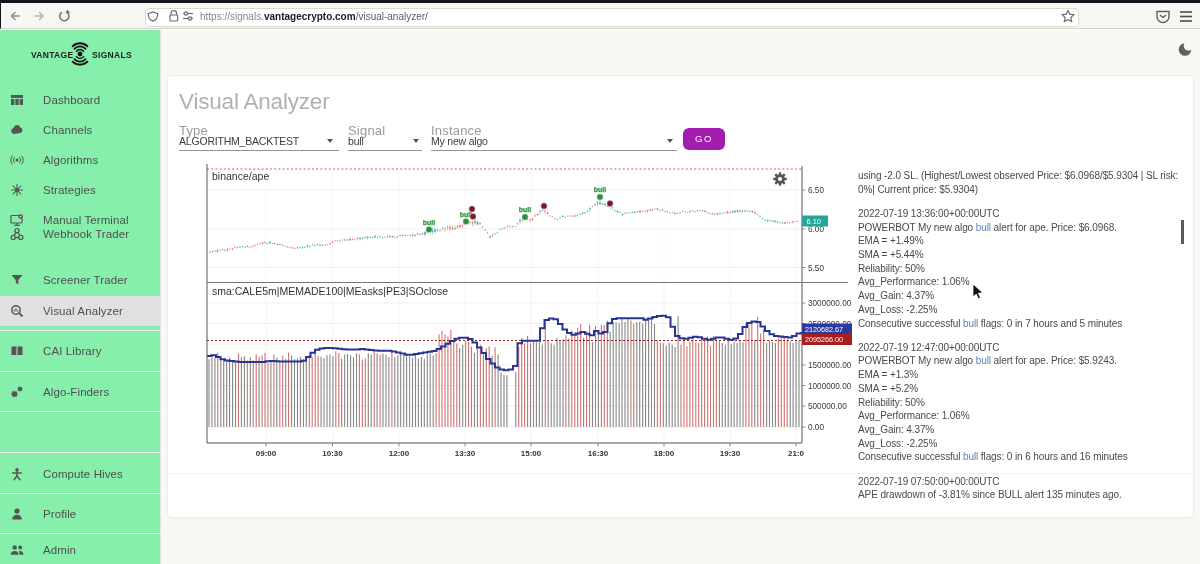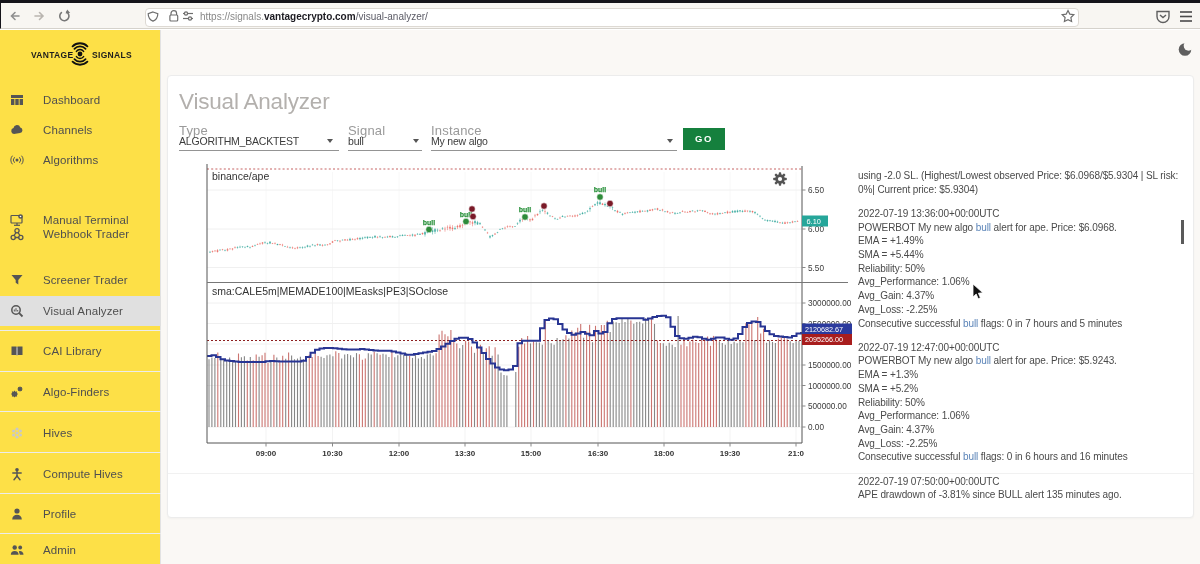--- a/index.html
+++ b/index.html
@@ -10,33 +10,33 @@
 #toolbar{position:absolute;left:0;top:3px;width:1200px;height:26px;background:#f8f6f2;border-bottom:1px solid #d5d2cc;border-left:1px solid #15141a}
 #urlbar{position:absolute;left:145px;top:8px;width:934px;height:19px;background:#fff;border:1px solid #ddd9d3;border-radius:4px}
 #urltext{position:absolute;left:200px;top:11px;font-size:10px;color:#888;white-space:nowrap}
 #urltext b{color:#1c1b22;font-weight:bold}
 #urltext .p{color:#5b5b66}
 #vidtitle{position:absolute;left:22px;top:1px;font-size:11.5px;font-weight:bold;color:#fdfdfd;letter-spacing:0px;white-space:nowrap;
  text-shadow:-1px -1px 0 #6a6a6a,1px -1px 0 #6a6a6a,-1px 1px 0 #6a6a6a,1px 1px 0 #6a6a6a,0 2px 3px rgba(40,40,40,.6);z-index:50}
 .tico{position:absolute;top:3px}
 
 #app{position:absolute;left:0;top:30px;width:1200px;height:534px;background:#faf8f5}
-#sidebar{position:absolute;left:0;top:0;width:161px;height:534px;background:#fde047;border-right:1px solid #e2e2e2}
+#sidebar{position:absolute;left:0;top:0;width:161px;height:534px;background:#86efac;border-right:1px solid #e2e2e2}
 .mi{position:absolute;left:0;width:161px;display:flex;align-items:center}
 .mi .ic{position:absolute;left:10px;width:14px;height:14px;display:flex;align-items:center;justify-content:center}
 .mi .tx{position:absolute;left:43px;font-size:11.5px;color:#4f4f4f;letter-spacing:0.1px;white-space:nowrap}
 .div{position:absolute;left:0;width:161px;height:1px;background:#ececec}
 #card{position:absolute;left:167px;top:45px;width:1027px;height:443px;background:#fff;border:1px solid #ececec;border-radius:4px;box-shadow:0 1px 2px rgba(0,0,0,0.03)}
 
 h1.vh{position:absolute;left:11px;top:13px;font-size:22.5px;font-weight:normal;color:#b3b0ad;letter-spacing:-0.2px}
 .flabel{position:absolute;font-size:13px;color:#9a9a9a;letter-spacing:0.2px}
 .fval{position:absolute;font-size:10.5px;color:#3c3c3c;letter-spacing:-0.2px;white-space:nowrap}
 .fline{position:absolute;height:1px;background:#949494}
 .farrow{position:absolute;width:0;height:0;border-left:3.5px solid transparent;border-right:3.5px solid transparent;border-top:4px solid #555}
-#gobtn{position:absolute;left:515px;top:52px;width:42px;height:22px;background:#15803d;border-radius:0;color:#fff;font-size:9.5px;font-weight:bold;letter-spacing:1.5px;text-align:center;line-height:22px}
+#gobtn{position:absolute;left:515px;top:52px;width:42px;height:22px;background:#a21caf;border-radius:6px;color:#fff;font-size:9.5px;font-weight:normal;letter-spacing:1.5px;text-align:center;line-height:22px}
 #rpanel{position:absolute;left:690px;top:93px;width:322px;font-size:10px;line-height:13.7px;color:#4a4a4a;letter-spacing:-0.1px}
 #rpanel p{margin:0 0 10.5px 0}
 #rpanel .bl{color:#5b84b8}
 </style></head><body>
 <div id="root">
 
 <div id="titlestrip"></div>
 <div id="toolbar"></div>
 <div id="urlbar"></div>
 <svg class="tico" style="left:6px" width="200" height="26" viewBox="0 0 200 26">
@@ -113,20 +113,34 @@
               <g fill="none" stroke="#555" stroke-width="1" stroke-linecap="round">
                 <path d="M4.3 4.5 a3.6 3.6 0 0 0 0 5"></path>
                 <path d="M2.2 3 a6 6 0 0 0 0 8"></path>
                 <path d="M9.7 4.5 a3.6 3.6 0 0 1 0 5"></path>
                 <path d="M11.8 3 a6 6 0 0 1 0 8"></path>
               </g>
             </svg>
           </span>
           <span class="tx">Algorithms</span>
         </div>
+<div class="mi" style="top:145px;height:30px;">
+          <span class="ic">
+            <svg width="14" height="14" viewBox="0 0 14 14">
+              <g stroke="#555" stroke-width="1.1" stroke-linecap="round">
+                <line x1="7" y1="1.5" x2="7" y2="12.5"></line>
+                <line x1="1.5" y1="7" x2="12.5" y2="7"></line>
+                <line x1="3.2" y1="3.2" x2="10.8" y2="10.8"></line>
+                <line x1="10.8" y1="3.2" x2="3.2" y2="10.8"></line>
+              </g>
+              <circle cx="7" cy="7" r="2" fill="#555"></circle>
+            </svg>
+          </span>
+          <span class="tx">Strategies</span>
+        </div>
 <div class="mi" style="top:175px;height:30px;text-align:center;">
           <span class="ic">
             <svg width="14" height="14" viewBox="0 0 14 14">
               <rect x="1" y="2.5" width="11" height="7.5" rx="0.8" fill="none" stroke="#555" stroke-width="1.2"></rect>
               <line x1="7" y1="10" x2="7" y2="12" stroke="#555" stroke-width="1.2"></line>
               <line x1="4" y1="12.3" x2="10" y2="12.3" stroke="#555" stroke-width="1.2"></line>
               <circle cx="10.5" cy="3.5" r="2.3" fill="#555"></circle>
               <circle cx="10.5" cy="3.5" r="0.8" fill="#fdfdfd"></circle>
             </svg>
           </span>
@@ -193,36 +207,20 @@
                 <g stroke="#555" stroke-width="1">
                   <line x1="10" y1="1.5" x2="10" y2="6.5"></line>
                   <line x1="7.5" y1="4" x2="12.5" y2="4"></line>
                   <line x1="8.2" y1="2.2" x2="11.8" y2="5.8"></line>
                   <line x1="11.8" y1="2.2" x2="8.2" y2="5.8"></line>
                 </g>
               </g>
             </svg>
           </span>
           <span class="tx">Algo-Finders</span>
-        </div>
-<div class="mi" style="top:387.5px;height:30px;">
-          <span class="ic">
-            <svg width="14" height="14" viewBox="0 0 14 14">
-              <g fill="#c8c8c8">
-                <circle cx="7" cy="3" r="1.6"></circle>
-                <circle cx="3.6" cy="5" r="1.6"></circle>
-                <circle cx="10.4" cy="5" r="1.6"></circle>
-                <circle cx="7" cy="7" r="1.6"></circle>
-                <circle cx="3.6" cy="9" r="1.6"></circle>
-                <circle cx="10.4" cy="9" r="1.6"></circle>
-                <circle cx="7" cy="11" r="1.6"></circle>
-              </g>
-            </svg>
-          </span>
-          <span class="tx">Hives</span>
         </div>
 <div class="mi" style="top:428.5px;height:30px;">
           <span class="ic">
             <svg width="14" height="14" viewBox="0 0 14 14">
               <circle cx="7" cy="2.8" r="1.8" fill="#555"></circle>
               <g stroke="#555" stroke-width="1.4" stroke-linecap="round">
                 <line x1="7" y1="4.5" x2="7" y2="9"></line>
                 <line x1="2.8" y1="6" x2="11.2" y2="6"></line>
                 <line x1="7" y1="9" x2="4" y2="12.8"></line>
                 <line x1="7" y1="9" x2="10" y2="12.8"></line>

